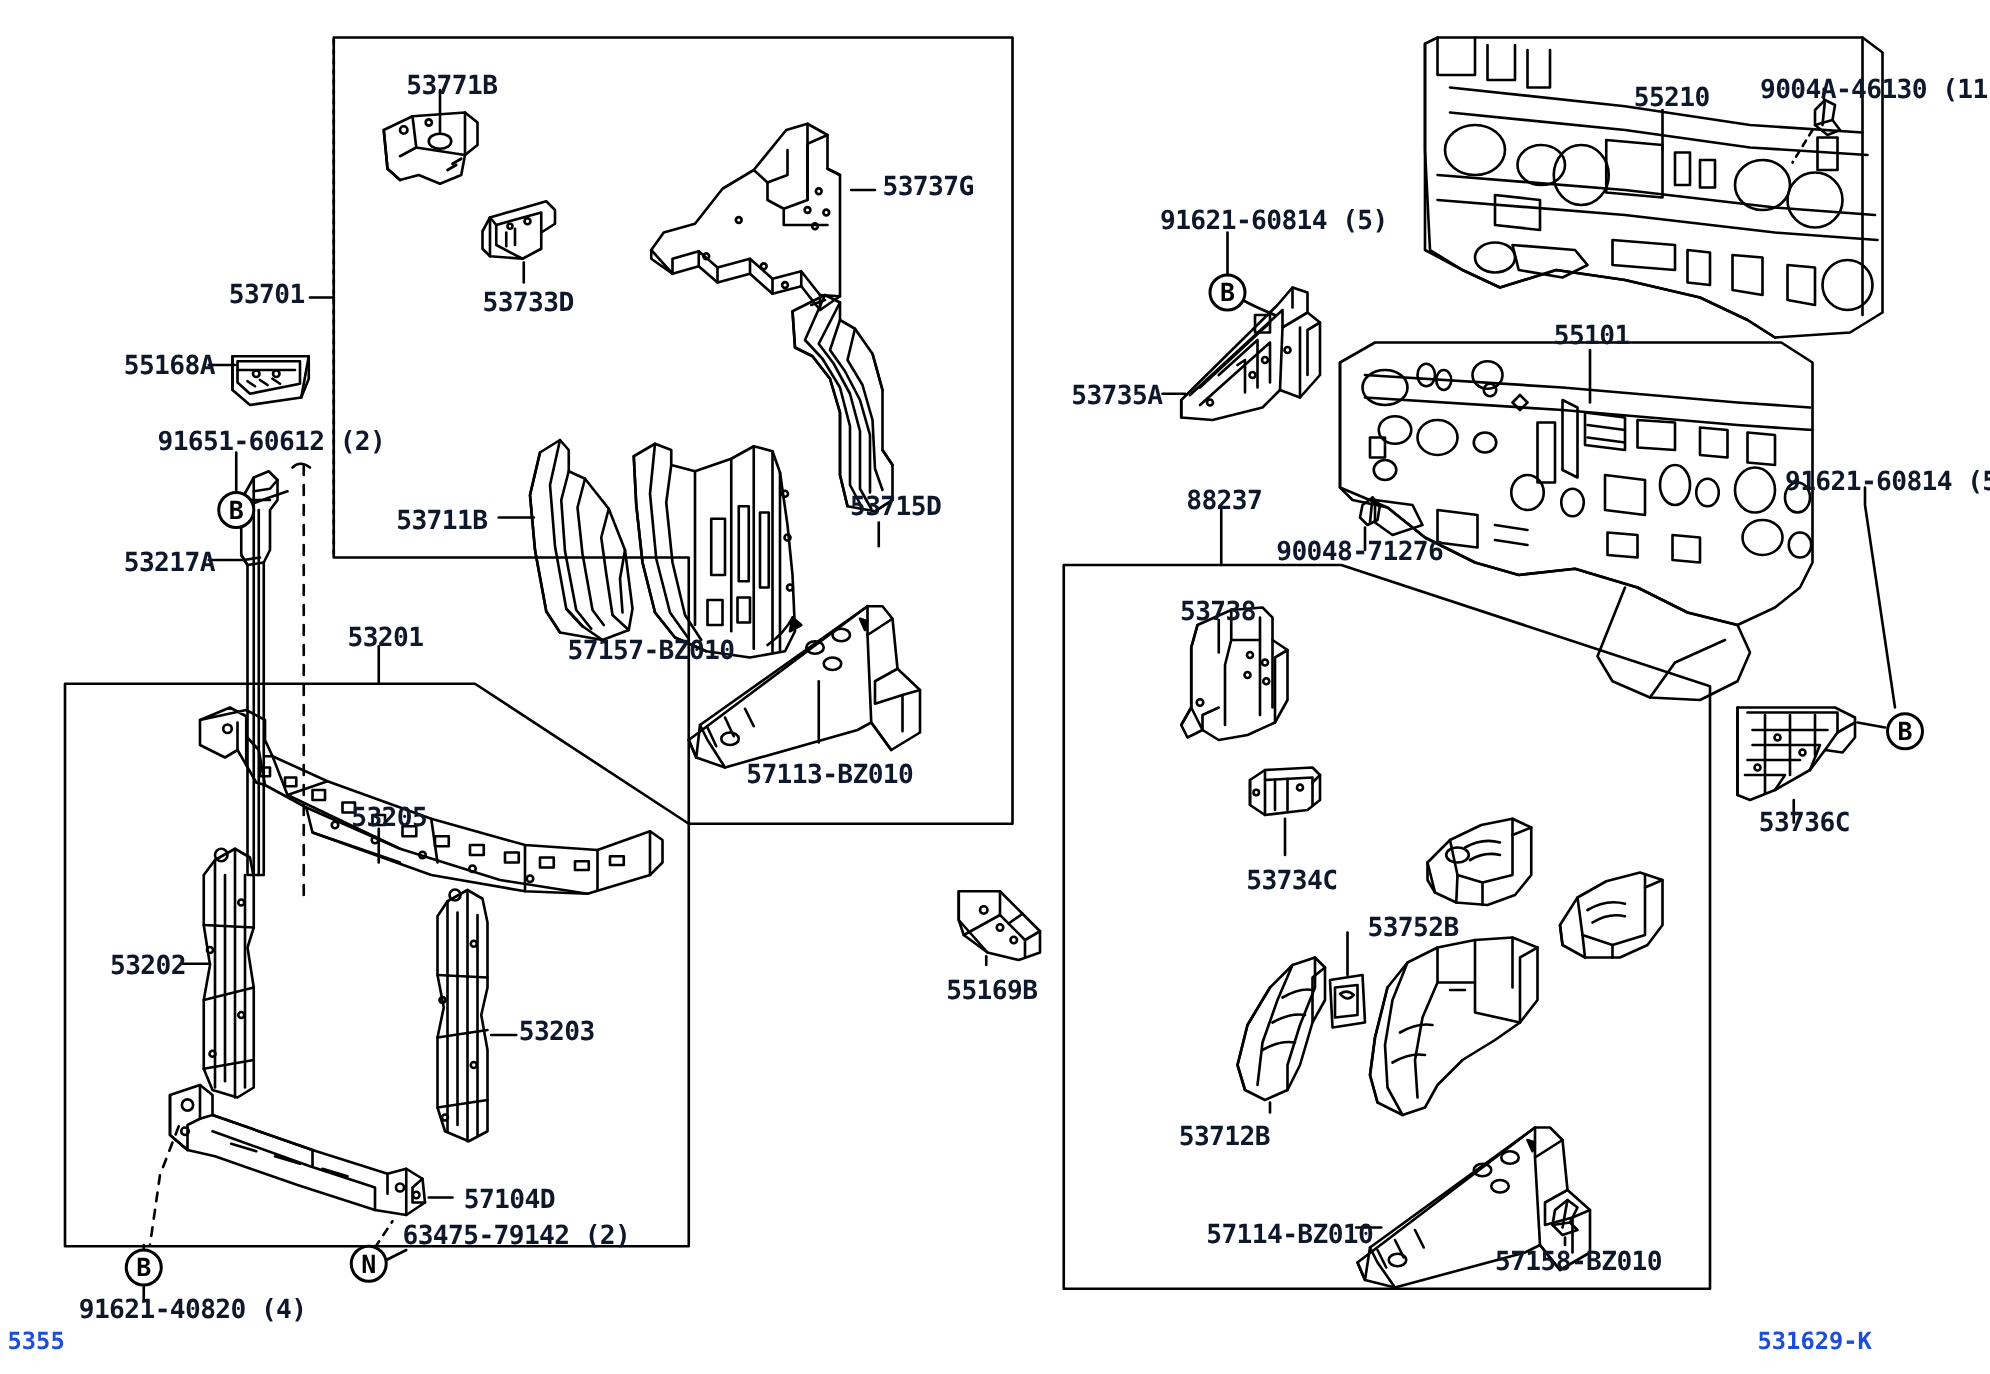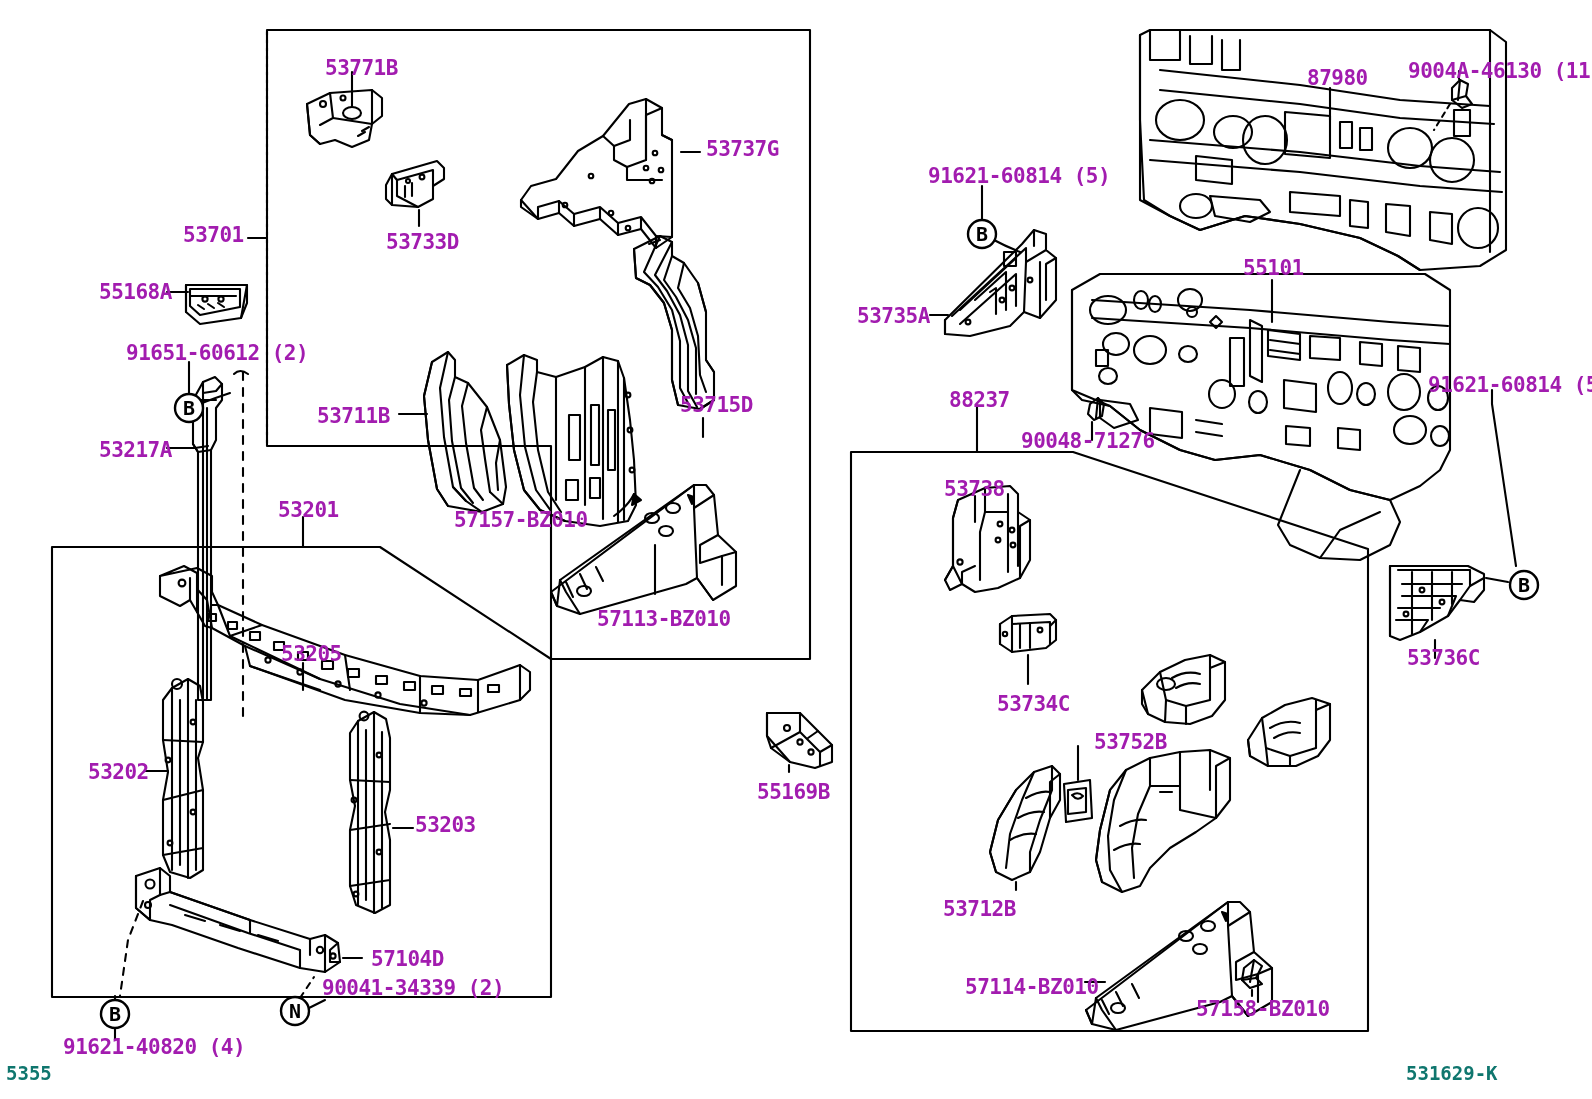--- a/index.html
+++ b/index.html
@@ -1,23 +1,23 @@
 <!DOCTYPE html>
 <html><head>
 <meta charset="utf-8">
 <title>Toyota Parts Diagram 531629-K</title>
 <style>
   html,body{margin:0;padding:0;background:#ffffff;}
   body{width:1592px;height:1099px;font-family:"DejaVu Sans Mono",monospace;}
   #sheet{position:relative;width:1592px;height:1099px;background:#fff;overflow:hidden;}
   svg.art{position:absolute;left:0;top:0;width:1592px;height:1099px;}
   .lbl{position:absolute;font-family:"DejaVu Sans Mono",monospace;font-weight:bold;
-       font-size:21px;letter-spacing:-0.5px;color:#a21caf;white-space:nowrap;line-height:1;}
+       font-size:21px;letter-spacing:-0.5px;color:#0f172a;white-space:nowrap;line-height:1;}
   .corner{position:absolute;font-family:"DejaVu Sans Mono",monospace;font-weight:bold;
-          font-size:19px;color:#0f766e;}
+          font-size:19px;color:#1d4ed8;}
 </style>
 </head>
 <body>
 
 <div id="sheet">
 
 <svg class="art" viewBox="0 0 1592 1099">
   <g fill="none" stroke="#000" stroke-width="2.1" stroke-linejoin="round" stroke-linecap="round">
 
     <g>
@@ -582,26 +582,26 @@
       <div class="lbl" style="left: 99px; top: 440px;">53217A</div>
       <div class="lbl" style="left: 317px; top: 406px;">53711B</div>
       <div class="lbl" style="left: 680px; top: 395px;">53715D</div>
       <div class="lbl" style="left: 454px; top: 510px;">57157-BZ010</div>
       <div class="lbl" style="left: 597px; top: 609px;">57113-BZ010</div>
       <div class="lbl" style="left: 278px; top: 500px;">53201</div>
       <div class="lbl" style="left: 281px; top: 644px;">53205</div>
       <div class="lbl" style="left: 88px; top: 762px;">53202</div>
       <div class="lbl" style="left: 415px; top: 815px;">53203</div>
       <div class="lbl" style="left: 371px; top: 949px;">57104D</div>
-      <div class="lbl" style="left: 322px; top: 978px;">90041-34339 (2)</div>
+      <div class="lbl" style="left: 322px; top: 978px;">63475-79142 (2)</div>
       <div class="lbl" style="left: 63px; top: 1037px;">91621-40820 (4)</div>
       <div class="lbl" style="left: 757px; top: 782px;">55169B</div>
       <div class="lbl" style="left: 928px; top: 166px;">91621-60814 (5)</div>
       <div class="lbl" style="left: 857px; top: 306px;">53735A</div>
-      <div class="lbl" style="left: 1307px; top: 68px;">87980</div>
+      <div class="lbl" style="left: 1307px; top: 68px;">55210</div>
       <div class="lbl" style="left: 1408px; top: 61px;">9004A-46130 (11)</div>
       <div class="lbl" style="left: 1243px; top: 258px;">55101</div>
       <div class="lbl" style="left: 1428px; top: 375px;">91621-60814 (5)</div>
       <div class="lbl" style="left: 949px; top: 390px;">88237</div>
       <div class="lbl" style="left: 1021px; top: 431px;">90048-71276</div>
       <div class="lbl" style="left: 944px; top: 479px;">53738</div>
       <div class="lbl" style="left: 1407px; top: 648px;">53736C</div>
       <div class="lbl" style="left: 997px; top: 694px;">53734C</div>
       <div class="lbl" style="left: 1057px; top: 732px; margin-left: 37px;">53752B</div>
       <div class="lbl" style="left: 943px; top: 899px;">53712B</div>

